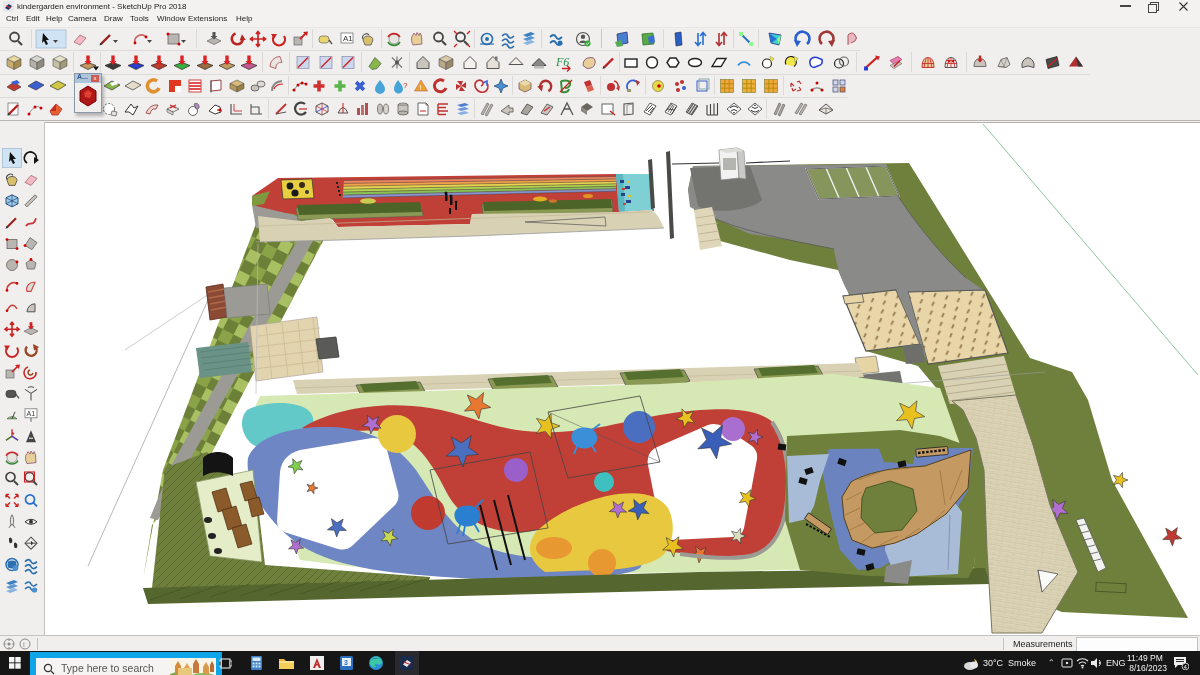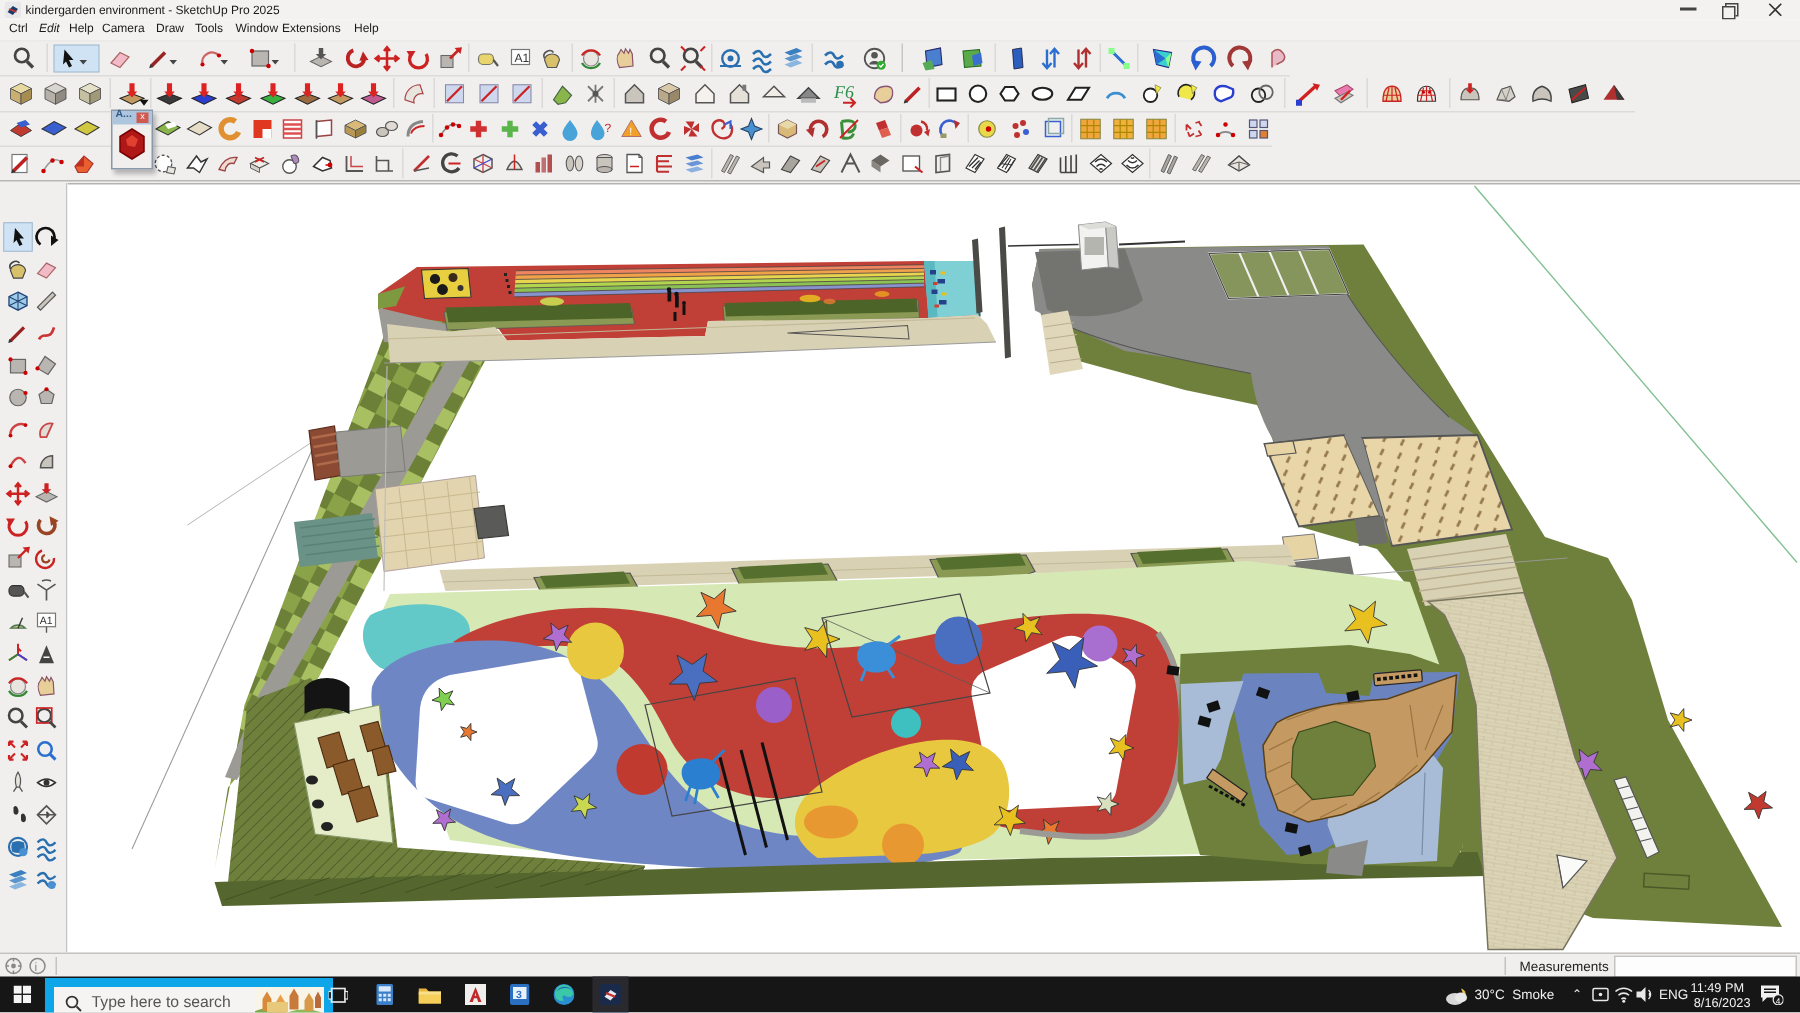--- a/index.html
+++ b/index.html
@@ -7,35 +7,35 @@
 </style></head><body>
 
 <div class="abs" style="left:0;top:0;width:1200px;height:13px;background:#f3f2f1;">
 
 <svg class="abs" style="left:3px;top:1px" width="11" height="11" viewBox="0 0 11 11">
       <rect x="0" y="0" width="11" height="11" rx="2" fill="#e8e8ea"></rect>
       <path d="M2 7 L5.5 3 L9 5 L5.5 9 Z" fill="#1a3a6a"></path>
       <path d="M3 5 L8 7" stroke="#c33" stroke-width="1.2"></path>
     </svg>
 
-<div class="abs" style="left:17px;top:2px;font-size:8px;color:#1a1a1a;">kindergarden environment - SketchUp Pro 2025</div>
+<div class="abs" style="left:17px;top:2px;font-size:8px;color:#1a1a1a;">kindergarden environment - SketchUp Pro 2018</div>
 
 <div class="abs" style="left:1120px;top:5px;width:11px;height:2px;background:#444;"></div>
 
 <div class="abs" style="left:1150px;top:2px;width:7px;height:7px;border:1px solid #444;background:#f3f2f1;"></div>
 <div class="abs" style="left:1148px;top:4px;width:7px;height:7px;border:1px solid #444;background:#f3f2f1;"></div>
 
 <svg class="abs" style="left:1179px;top:2px" width="9" height="9" viewBox="0 0 9 9">
       <path d="M0.5,0.5 L8.5,8.5 M8.5,0.5 L0.5,8.5" stroke="#333" stroke-width="1.1"></path>
     </svg>
 </div>
 
 <div class="abs" style="left:0;top:13px;width:1200px;height:14px;background:#f3f2f1;">
 <span class="abs" style="left:6px;top:1px;font-size:8px;color:#1a1a1a;">Ctrl</span>
-<span class="abs" style="left:26px;top:1px;font-size:8px;color:#1a1a1a;font-style:italic;">Edit</span>
+<span class="abs" style="left:26px;top:1px;font-size:8px;color:#1a1a1a;">Edit</span>
 <span class="abs" style="left:46px;top:1px;font-size:8px;color:#1a1a1a;">Help</span>
 <span class="abs" style="left:68px;top:1px;font-size:8px;color:#1a1a1a;">Camera</span>
 <span class="abs" style="left:104px;top:1px;font-size:8px;color:#1a1a1a;">Draw</span>
 <span class="abs" style="left:130px;top:1px;font-size:8px;color:#1a1a1a;text-align:right;">Tools</span>
 <span class="abs" style="left:157px;top:1px;font-size:8px;color:#1a1a1a;">Window</span>
 <span class="abs" style="left:188px;top:1px;font-size:8px;color:#1a1a1a;">Extensions</span>
 <span class="abs" style="left:236px;top:1px;font-size:8px;color:#1a1a1a;">Help</span>
 </div>
 
 <svg class="abs" style="left:0;top:27px" width="1200" height="95" viewBox="0 0 1200 95">

